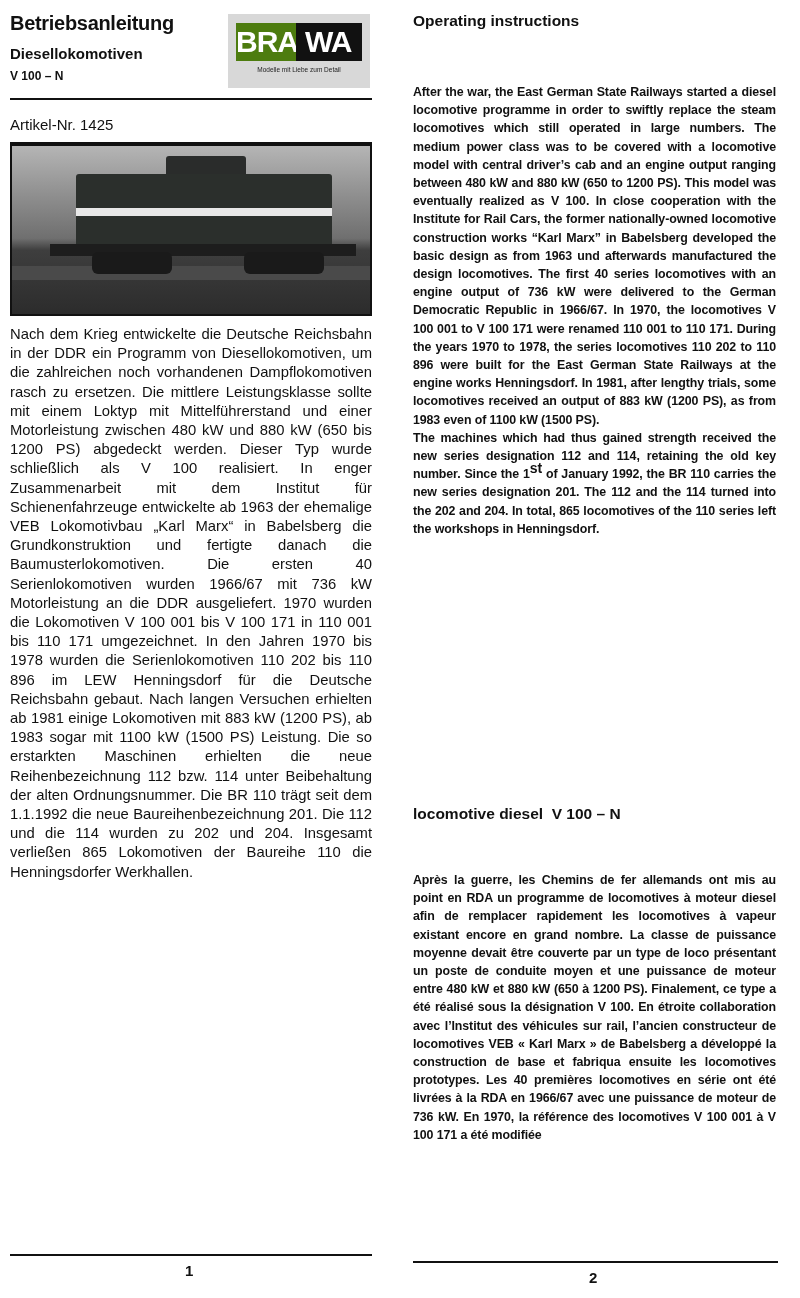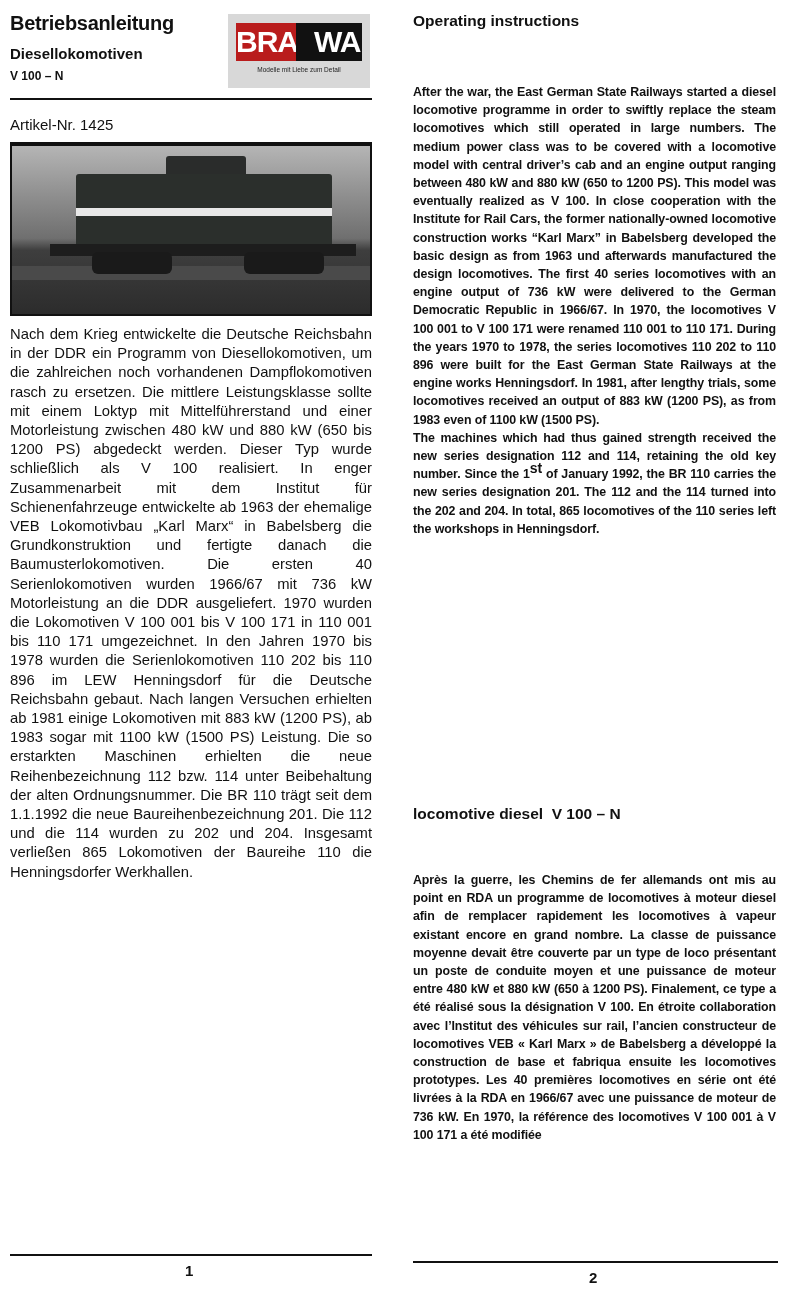--- a/index.html
+++ b/index.html
@@ -8,22 +8,22 @@
   .col { position: absolute; top: 0; }
   .left { left: 10px; width: 362px; }
   .right { left: 413px; width: 363px; }
 
   .title-main { position: absolute; left: 0; top: 12px; font-size: 20px; font-weight: bold; letter-spacing: -0.3px; }
   .title-sub1 { position: absolute; left: 0; top: 45px; font-size: 15px; font-weight: bold; }
   .title-sub2 { position: absolute; left: 0; top: 69px; font-size: 12px; font-weight: bold; }
 
   .logo { position: absolute; left: 218px; top: 14px; width: 142px; width: 142px; height: 74px; background: #d8d8d8; }
   .logo-band { position: absolute; left: 8px; top: 9px; width: 126px; height: 38px; display: flex; }
-  .logo-bra { background: #b91c1c; color: #fff; width: 60px; height: 38px; font-weight: bold; font-size: 30px; line-height: 38px; text-align: right; padding-right: 2px; box-sizing: border-box; letter-spacing: -1px;}
-  .logo-wa { background: #111; color: #fff; flex: 1; height: 38px; font-weight: bold; font-size: 30px; line-height: 38px; text-align: left; padding-left: 18px; letter-spacing: -1px;}
+  .logo-bra { background: #4d7c0f; color: #fff; width: 60px; height: 38px; font-weight: bold; font-size: 30px; line-height: 38px; text-align: right; padding-right: 2px; box-sizing: border-box; letter-spacing: -1px;}
+  .logo-wa { background: #111; color: #fff; flex: 1; height: 38px; font-weight: bold; font-size: 30px; line-height: 38px; text-align: left; padding-left: 9px; letter-spacing: -1px;}
   .logo-tag { position: absolute; left: 8px; top: 52px; width: 126px; font-size: 6.5px; color: #222; text-align: center; white-space: nowrap; }
 
   .rule { position: absolute; left: 0; height: 2px; background: #111; }
   .rule1 { top: 98px; width: 362px; }
   .artikel { position: absolute; left: 0; top: 116px; font-size: 15px; font-weight: normal; }
   .rule2 { top: 142px; width: 362px; }
 
   .photo { position: absolute; left: 0; top: 144px; width: 362px; height: 172px; border: 2px solid #111; box-sizing: border-box; overflow: hidden;
            background: linear-gradient(#b5b5b5 0%, #8e8e8e 30%, #6f6f6f 55%, #3e3e3e 62%, #2c2c2c 100%); }
   .loco-body { position: absolute; left: 64px; top: 28px; width: 256px; height: 70px; background: #2b2f2c; border-radius: 3px 3px 0 0; }

